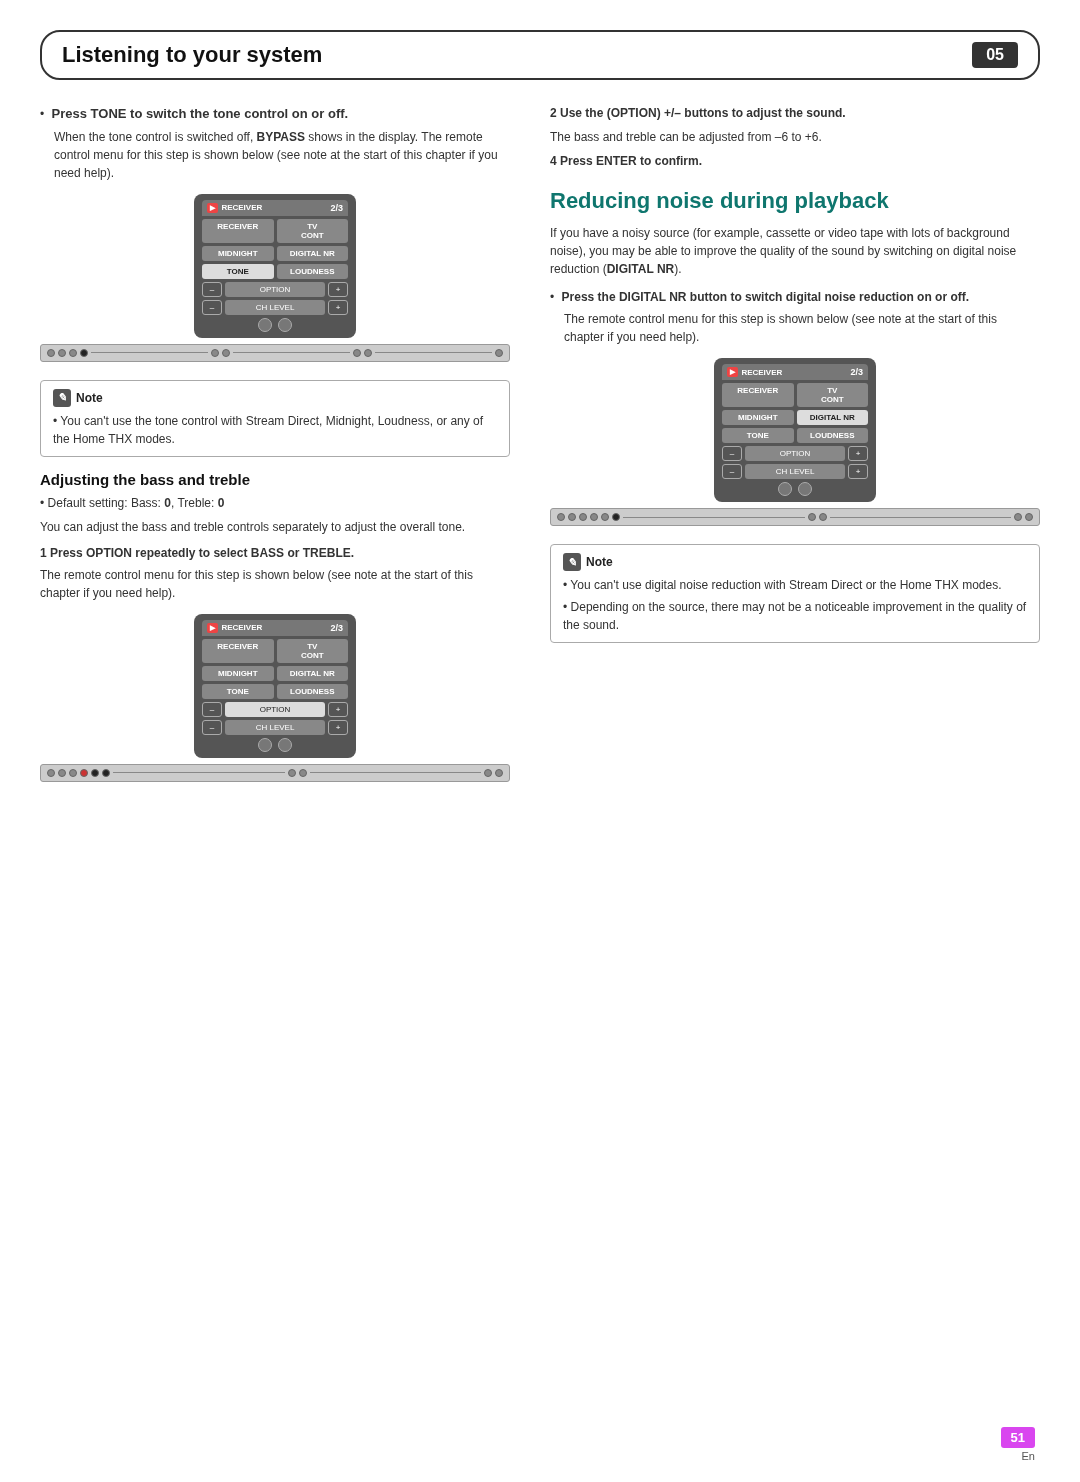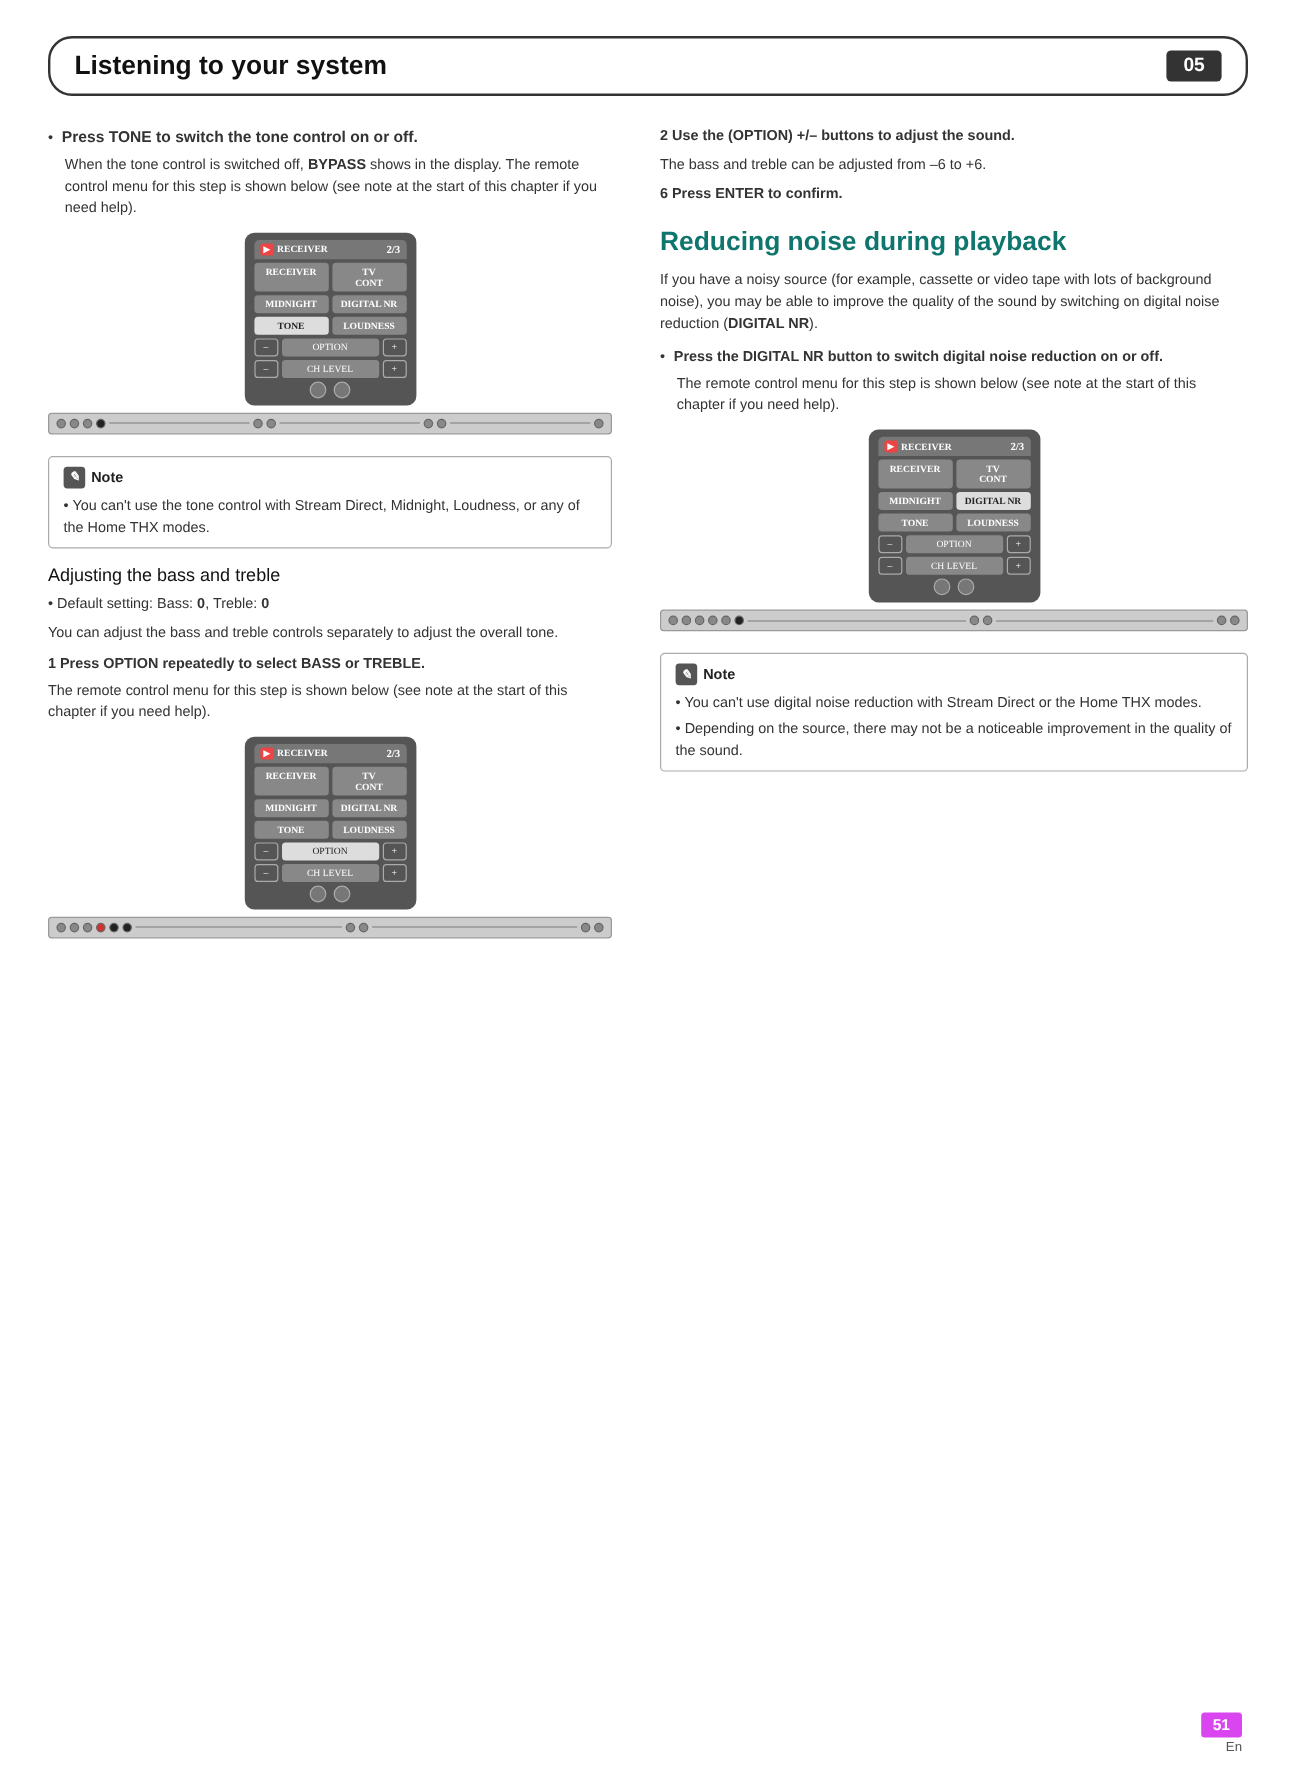--- a/index.html
+++ b/index.html
@@ -72,24 +72,23 @@
     .remote-container {
       display: flex;
       flex-direction: column;
       align-items: center;
       margin: 12px 0;
     }
     .remote {
       background: #555;
       border-radius: 8px;
       padding: 6px 8px;
-      width: 143px;
+      width: 162px;
       font-size: 9px;
       color: #fff;
-      font-family: Liberation Serif, serif;
     }
     .remote-header {
       display: flex;
       justify-content: space-between;
       align-items: center;
       background: #777;
       border-radius: 4px 4px 0 0;
       padding: 3px 5px;
       margin-bottom: 3px;
       font-size: 9px;
@@ -223,21 +222,21 @@
       justify-content: center;
       color: #fff;
       font-size: 11px;
       font-style: italic;
       font-weight: bold;
     }
 
     
     .section-heading {
       font-size: 15px;
-      font-weight: normal;
+      font-weight: bold;
       margin: 14px 0 6px 0;
       color: #111;
     }
 
     
     .big-heading {
       font-size: 22px;
       font-weight: bold;
       margin-bottom: 10px;
       color: #0f766e;
@@ -417,21 +416,21 @@
 
   </div>
 
   <div class="col-right">
 
     <p class="body-text" style="margin-bottom:6px;">
       <strong>2   Use the (OPTION) +/– buttons to adjust the sound.</strong>
     </p>
     <p class="body-text">The bass and treble can be adjusted from –6 to +6.</p>
     <p class="body-text" style="margin-top:6px;">
-      <strong>6   Press ENTER to confirm.</strong>
+      <strong>4   Press ENTER to confirm.</strong>
     </p>
 
     <div class="big-heading" style="margin-top:18px;">Reducing noise during playback</div>
 
     <p class="body-text">
       If you have a noisy source (for example, cassette or video tape with lots of background noise), you may be able to improve the quality of the sound by switching on digital noise reduction (<strong>DIGITAL NR</strong>).
     </p>
 
     <div class="bullet-section" style="margin-top:10px;">
       <p class="body-text">

